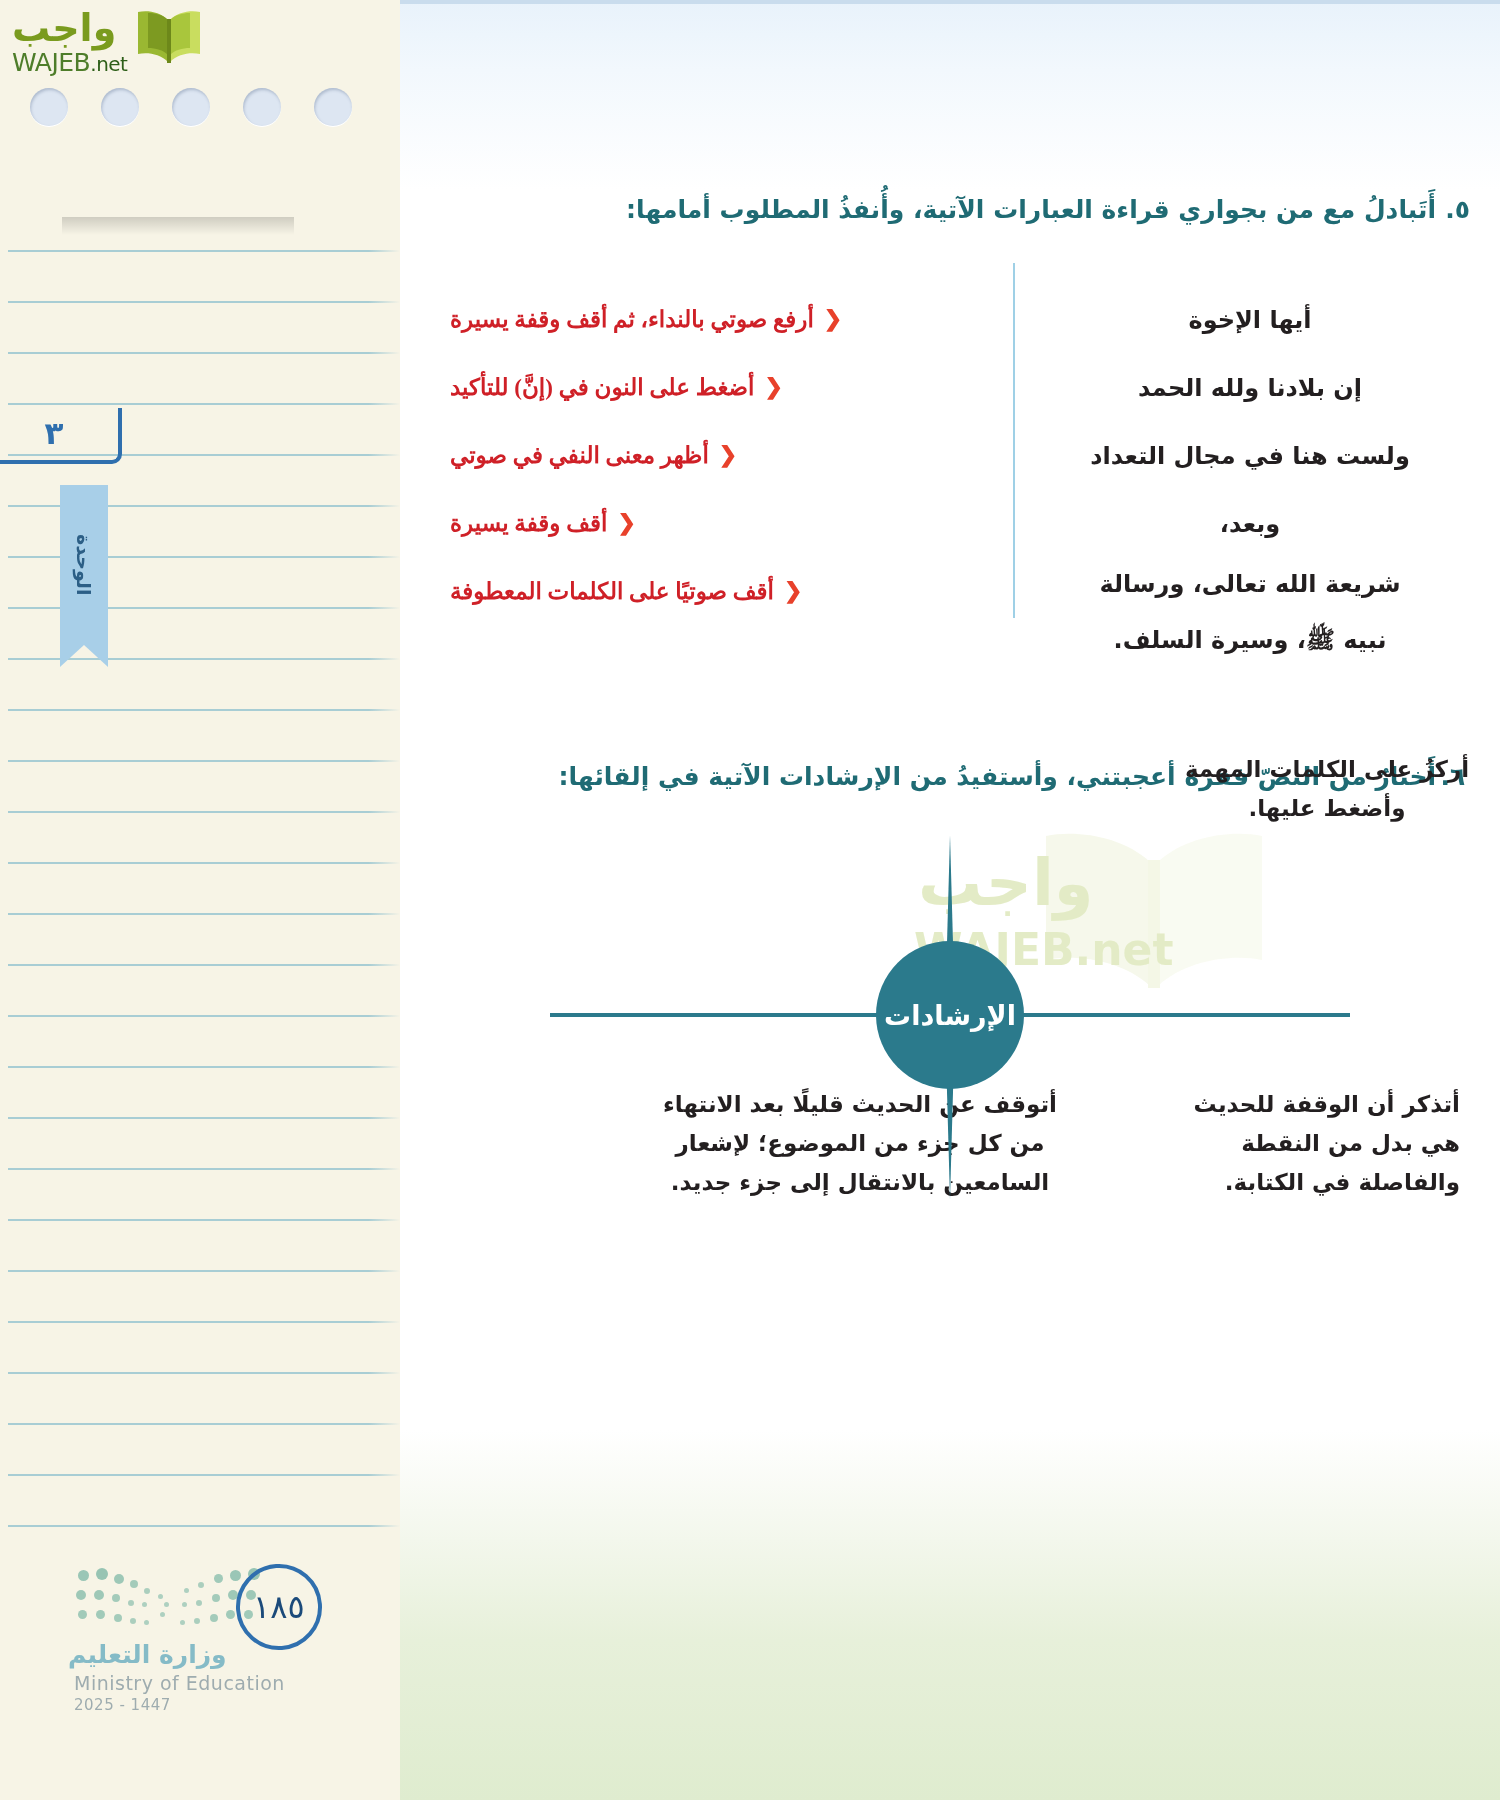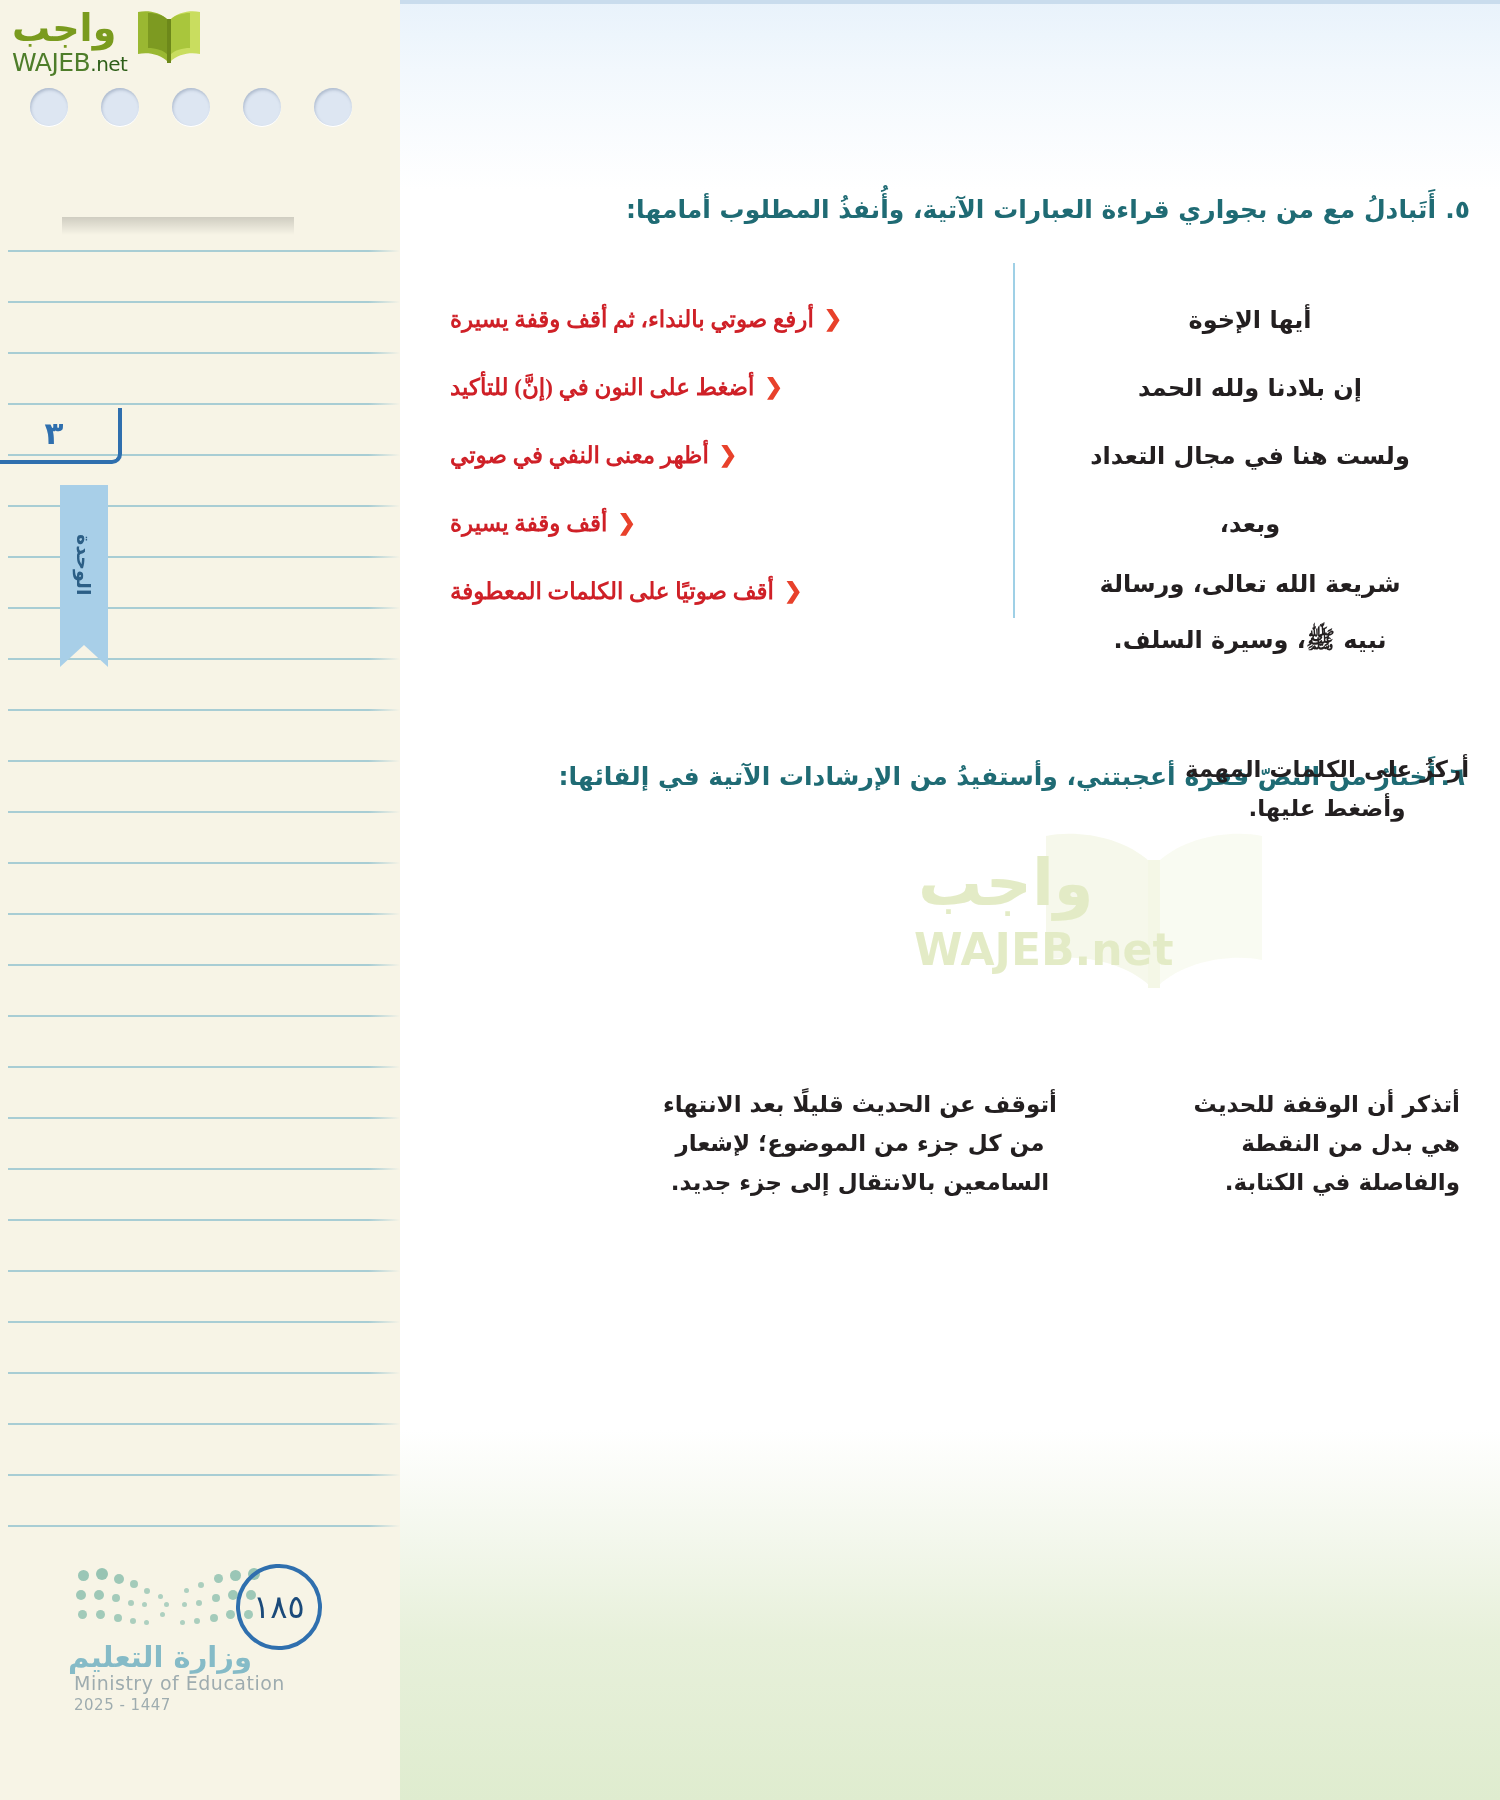--- a/index.html
+++ b/index.html
@@ -91,21 +91,21 @@
     color:#2c5f86;font-size:19px;font-weight:bold;
     writing-mode:vertical-rl;direction:rtl;letter-spacing:2px;
   }
 
   
   .moe{position:absolute;left:72px;bottom:118px;width:230px;height:120px;opacity:.95;}
   .moe-dots{position:absolute;left:0;top:0;width:200px;height:62px;}
   .moe-dot{position:absolute;border-radius:50%;background:#8cbfae;}
   .moe-ar{
     position:absolute;left:-4px;top:78px;
-    font-size:29px;color:#7fb8c6;direction:rtl;letter-spacing:2px;font-weight:bold;
+    font-size:25px;color:#7fb8c6;direction:rtl;letter-spacing:2px;font-weight:bold;
   }
   .moe-en{
     position:absolute;left:2px;top:110px;
     font-size:19px;color:#9aa9ad;letter-spacing:.5px;
   }
   .moe-yr{
     position:absolute;left:2px;top:134px;
     font-size:15px;color:#9aa9ad;letter-spacing:.5px;
   }
   .page-circle{
@@ -380,18 +380,27 @@
         <path d="M110 42 C82 16 36 10 6 16 L6 140 C36 134 82 140 110 166 Z" fill="#dde6b4"></path>
         <path d="M118 42 C146 16 192 10 222 16 L222 140 C192 134 146 140 118 166 Z" fill="#eaf0ce"></path>
         <rect x="108" y="40" width="12" height="128" fill="#d6e1a4"></rect>
       </svg>
       <div class="wm-big-word">واجب</div>
       <div class="wm-big-sub">
         <span>WAJEB</span><span>.net</span>
       </div>
     </div>
 
+    <div class="hub-wrap">
+      <div class="spike spike-h-left"></div>
+      <div class="spike spike-h-right"></div>
+      <div class="spike spike-v-up"></div>
+      <div class="spike spike-v-down"></div>
+      <div class="hub">
+        <span>الإرشادات</span>
+      </div>
+    </div>
 
     <div class="quad q-tr">أركزُ على الكلمات المهمة وأضغط عليها.</div>
     <div class="quad q-br">أتذكر أن الوقفة للحديث هي بدل من النقطة والفاصلة في الكتابة.</div>
     <div class="quad q-bl">أتوقف عن الحديث قليلًا بعد الانتهاء من كل جزء من الموضوع؛ لإشعار السامعين بالانتقال إلى جزء جديد.</div>
   </div>
 </div>
 
 </body></html>

